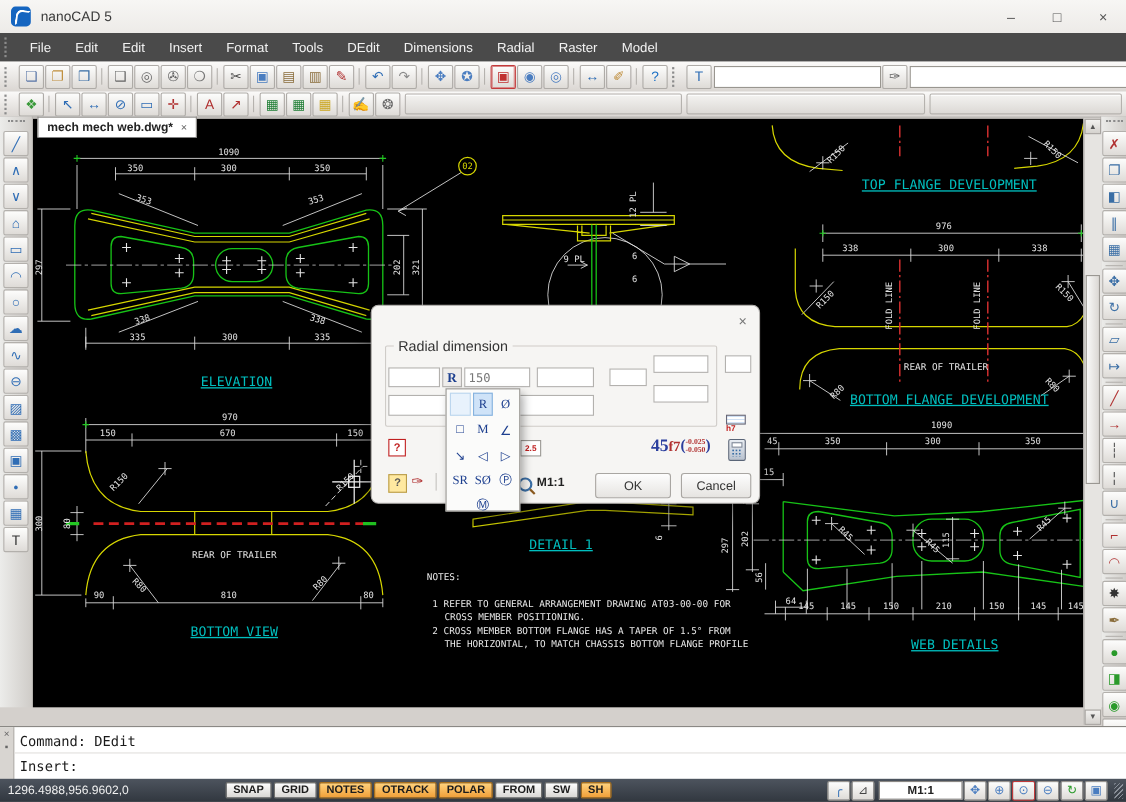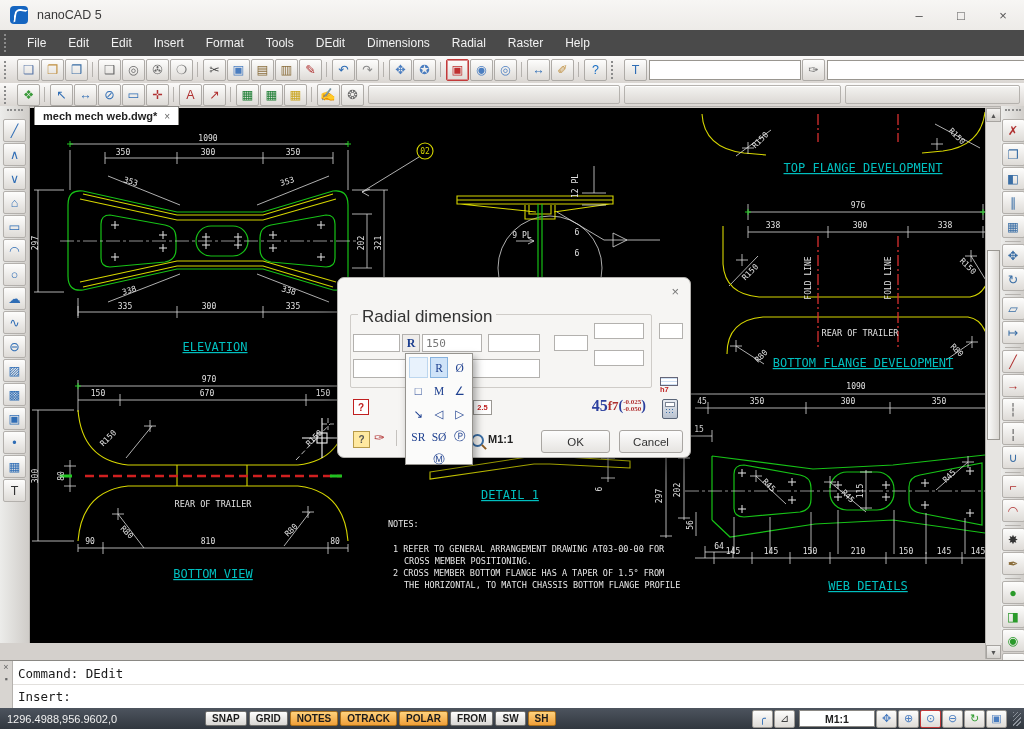--- a/index.html
+++ b/index.html
@@ -78,21 +78,21 @@
   #sb-spacer{flex:1;}
   #sb-grip{width:8px;height:14px;margin:0 3px 0 6px;background:repeating-linear-gradient(135deg,#8a9099 0 1px,transparent 1px 3px);flex:none;}
   
   #dialog{position:absolute;left:337px;top:277px;width:352px;height:179px;background:#f6f5f3;border:1px solid #b2b0ad;border-radius:7px;box-shadow:0 7px 22px rgba(0,0,0,.5);z-index:20;}
   #dlg-title{position:absolute;left:0;top:0;width:100%;height:26px;display:flex;align-items:center;}
   #dlg-title .logo{width:14px;height:14px;margin-left:10px;border-radius:3px;}
   #dlg-title .logo::after{left:3px;top:2px;width:7px;height:9px;}
   #dlg-title .t{margin-left:8px;font-size:12px;color:#5a5a5a;}
   #dlg-close{position:absolute;right:11px;top:6px;font-size:13px;color:#777;}
   #dlg-group{position:absolute;left:12px;top:36px;width:300px;height:72px;border:1px solid #cfccc8;border-radius:2px;}
-  #dlg-group-label{position:absolute;left:20px;top:29px;font-size:17px;color:#333;background:#f6f5f3;padding:0 4px;}
+  #dlg-group-label{position:absolute;left:20px;top:29px;font-size:13px;color:#333;background:#f6f5f3;padding:0 4px;}
   .dfield{position:absolute;height:18px;background:#fff;border:1px solid #b3b1ae;box-sizing:border-box;font-family:"DejaVu Sans Mono",monospace;font-size:11px;color:#777;padding:0 3px;}
   #f-prefix{left:15px;top:56px;width:47px;}
   #f-sym{left:64px;top:56px;width:18px;background:#efedeb;font-family:"Liberation Serif",serif;font-weight:bold;font-size:12px;color:#1d3f8f;display:flex;align-items:center;justify-content:center;}
   #f-value{left:84px;top:56px;width:60px;}
   #f-suffix{left:150px;top:56px;width:52px;}
   #f-4{left:216px;top:57px;width:34px;height:16px;}
   #f-upper{left:256px;top:45px;width:50px;height:16px;}
   #f-lower{left:256px;top:72px;width:50px;height:16px;}
   #f-7{left:321px;top:45px;width:24px;height:16px;}
   #f-text2{left:15px;top:81px;width:187px;height:19px;}
@@ -145,21 +145,21 @@
   <span class="menu-item">File</span>
       <span class="menu-item">Edit</span>
       <span class="menu-item">Edit</span>
       <span class="menu-item">Insert</span>
       <span class="menu-item">Format</span>
       <span class="menu-item">Tools</span>
       <span class="menu-item">DEdit</span>
       <span class="menu-item">Dimensions</span>
       <span class="menu-item">Radial</span>
       <span class="menu-item">Raster</span>
-      <span class="menu-item">Help</span>
+      <span class="menu-item">Model</span>
     </div>
 
   <div id="toolbar1" class="tbrow">
     <span class="gripv"></span>
     <span style="display:flex;align-items:center;">
 
     <span class="tb">
           <span style="color: rgb(90, 119, 168);">❏</span>
         </span>
         <span class="tb">

